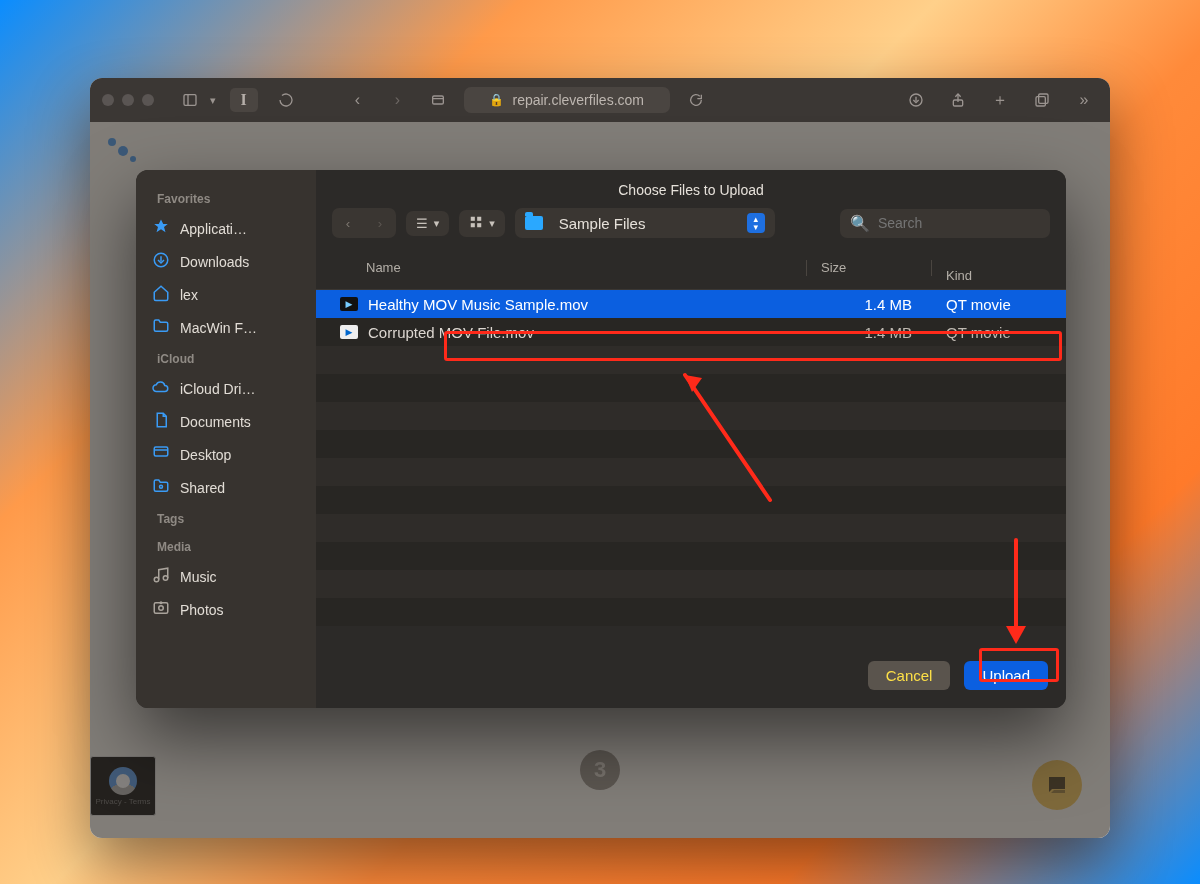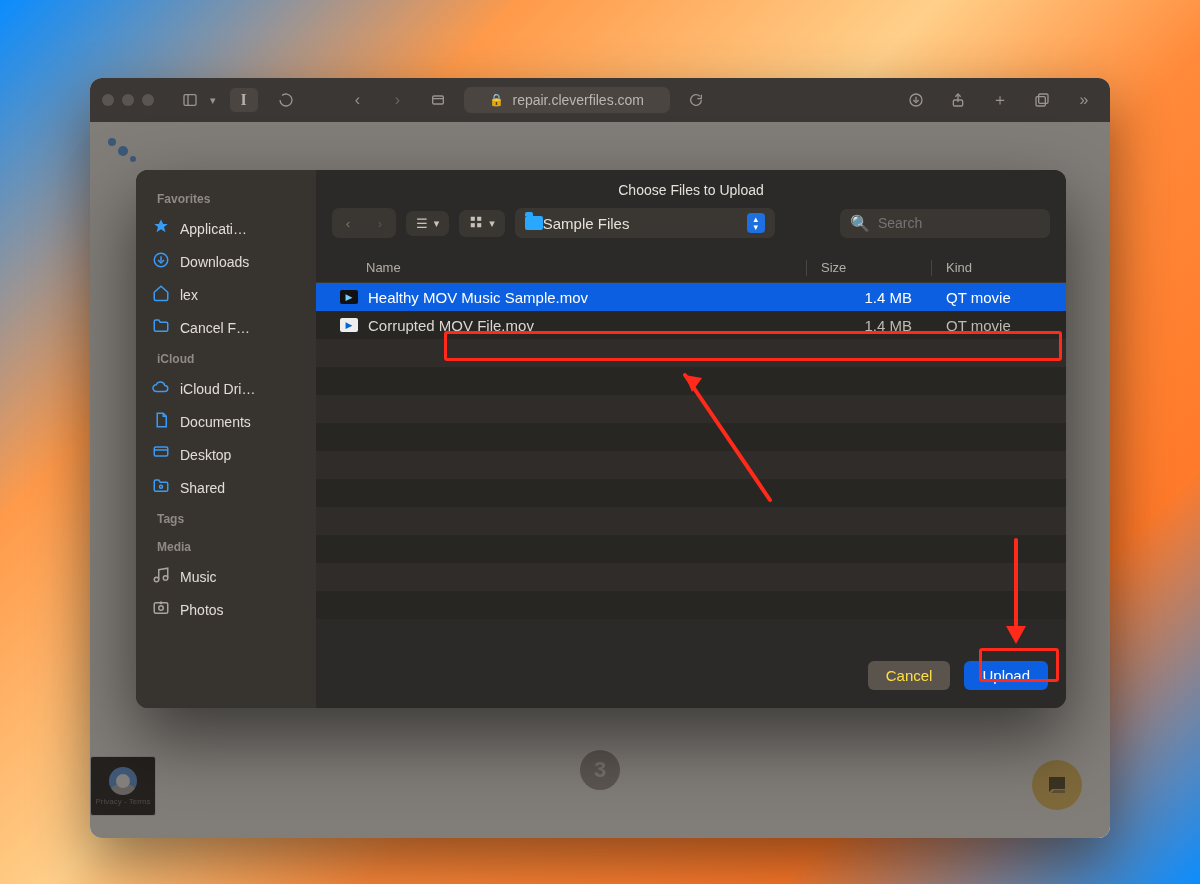--- a/index.html
+++ b/index.html
@@ -63,30 +63,30 @@
   .sb-item svg{flex:0 0 18px; width:18px;height:18px;}
   .sb-icon-blue{color:#3a9bf5;}
   .sb-icon-grey{color:#a9a39b;}
 
   .main{ flex:1; display:flex; flex-direction:column; background:#2c2a28;}
   .sheet-title{ text-align:center; padding:12px 0 10px; font-size:14px; color:#e6e1da; font-weight:500;}
   .toolbar{ display:flex; align-items:center; gap:10px; padding:0 16px 12px 16px;}
   .nav-arrows{ display:flex; background:#3a3632; border-radius:7px; overflow:hidden;}
   .nav-arrows button{ width:32px;height:30px;background:transparent;border:0;color:#7d7770;display:flex;align-items:center;justify-content:center;}
   .view-seg, .group-seg{ display:flex; align-items:center; gap:6px; background:#3a3632; border-radius:7px; padding:5px 10px; color:#c8c2bb; font-size:13px;}
-  .loc-chip{ flex:0 0 auto; width:260px; background:#3a3632; border-radius:7px; padding:5px 10px; display:flex; align-items:center; gap:0; color:#e6e1da; font-size:15px;}
+  .loc-chip{ flex:0 0 auto; width:260px; background:#3a3632; border-radius:7px; padding:5px 10px; display:flex; align-items:center; gap:16px; color:#e6e1da; font-size:15px;}
   .loc-chip .folder-ic{width:18px;height:14px;background:#2aa8ff;border-radius:2px;position:relative;}
   .loc-chip .folder-ic::before{content:"";position:absolute;left:0;top:-4px;width:8px;height:4px;background:#2aa8ff;border-radius:2px 2px 0 0;}
   .loc-chip .updown{ margin-left:auto; width:18px;height:20px;border-radius:4px;background:#1e6fe0;display:flex;flex-direction:column;align-items:center;justify-content:center;color:#fff;font-size:9px;line-height:8px;}
   .search-box{ flex:1; max-width:210px; margin-left:auto; background:#3a3632; border-radius:7px; padding:5px 10px; display:flex; align-items:center; gap:8px; color:#8f8a84;}
   .search-box input{ background:transparent;border:0;outline:0;color:#ddd;font-size:14px;width:100%;}
   .columns{ display:flex; padding:10px 0 6px 50px; font-size:13px; color:#b3aea7; border-bottom:1px solid #3b3733;}
   .col-name{flex:1;}
   .col-size{width:110px;}
-  .col-kind{width:120px;}
+  .col-kind{width:120px;margin-top:8px;}
   .col-sep{width:1px;height:16px;background:#4a4540;margin-right:14px;}
 
   .file-list{ flex:1; overflow:auto;}
   .row{ display:flex; align-items:center; height:28px; font-size:15px; padding-left:24px;}
   .row:nth-child(odd){background:#2f2c29;}
   .row:nth-child(even){background:#282623;}
   .row.selected{ background:#0b5fe0; color:#fff;}
   .row .ic{width:18px;height:14px;margin-right:10px;border-radius:2px;display:flex;align-items:center;justify-content:center;font-size:9px;}
   .row .ic.mov{background:#111;color:#7cf;}
   .row .ic.qt{background:#eee;color:#06c;}
@@ -229,21 +229,21 @@
       <div class="sb-item">
         <span class="sb-icon-blue"><svg viewBox="0 0 24 24" fill="none" stroke="currentColor" stroke-width="2">
             <path d="M3 11l9-8 9 8v9a2 2 0 0 1-2 2H5a2 2 0 0 1-2-2z"></path>
           </svg></span>
         <span>lex</span>
       </div>
       <div class="sb-item">
         <span class="sb-icon-blue"><svg viewBox="0 0 24 24" fill="none" stroke="currentColor" stroke-width="2">
             <path d="M3 6a2 2 0 0 1 2-2h4l2 3h8a2 2 0 0 1 2 2v8a2 2 0 0 1-2 2H5a2 2 0 0 1-2-2z"></path>
           </svg></span>
-        <span>Cancel F…</span>
+        <span>MacWin F…</span>
       </div>
       <div class="sb-head">iCloud</div>
       <div class="sb-item">
         <span class="sb-icon-blue"><svg viewBox="0 0 24 24" fill="none" stroke="currentColor" stroke-width="2">
             <path d="M17 18a4 4 0 0 0 0-8 6 6 0 0 0-11.3-1A4.5 4.5 0 0 0 6 18z"></path>
           </svg></span>
         <span>iCloud Dri…</span>
       </div>
       <div class="sb-item">
         <span class="sb-icon-blue"><svg viewBox="0 0 24 24" fill="none" stroke="currentColor" stroke-width="2">

